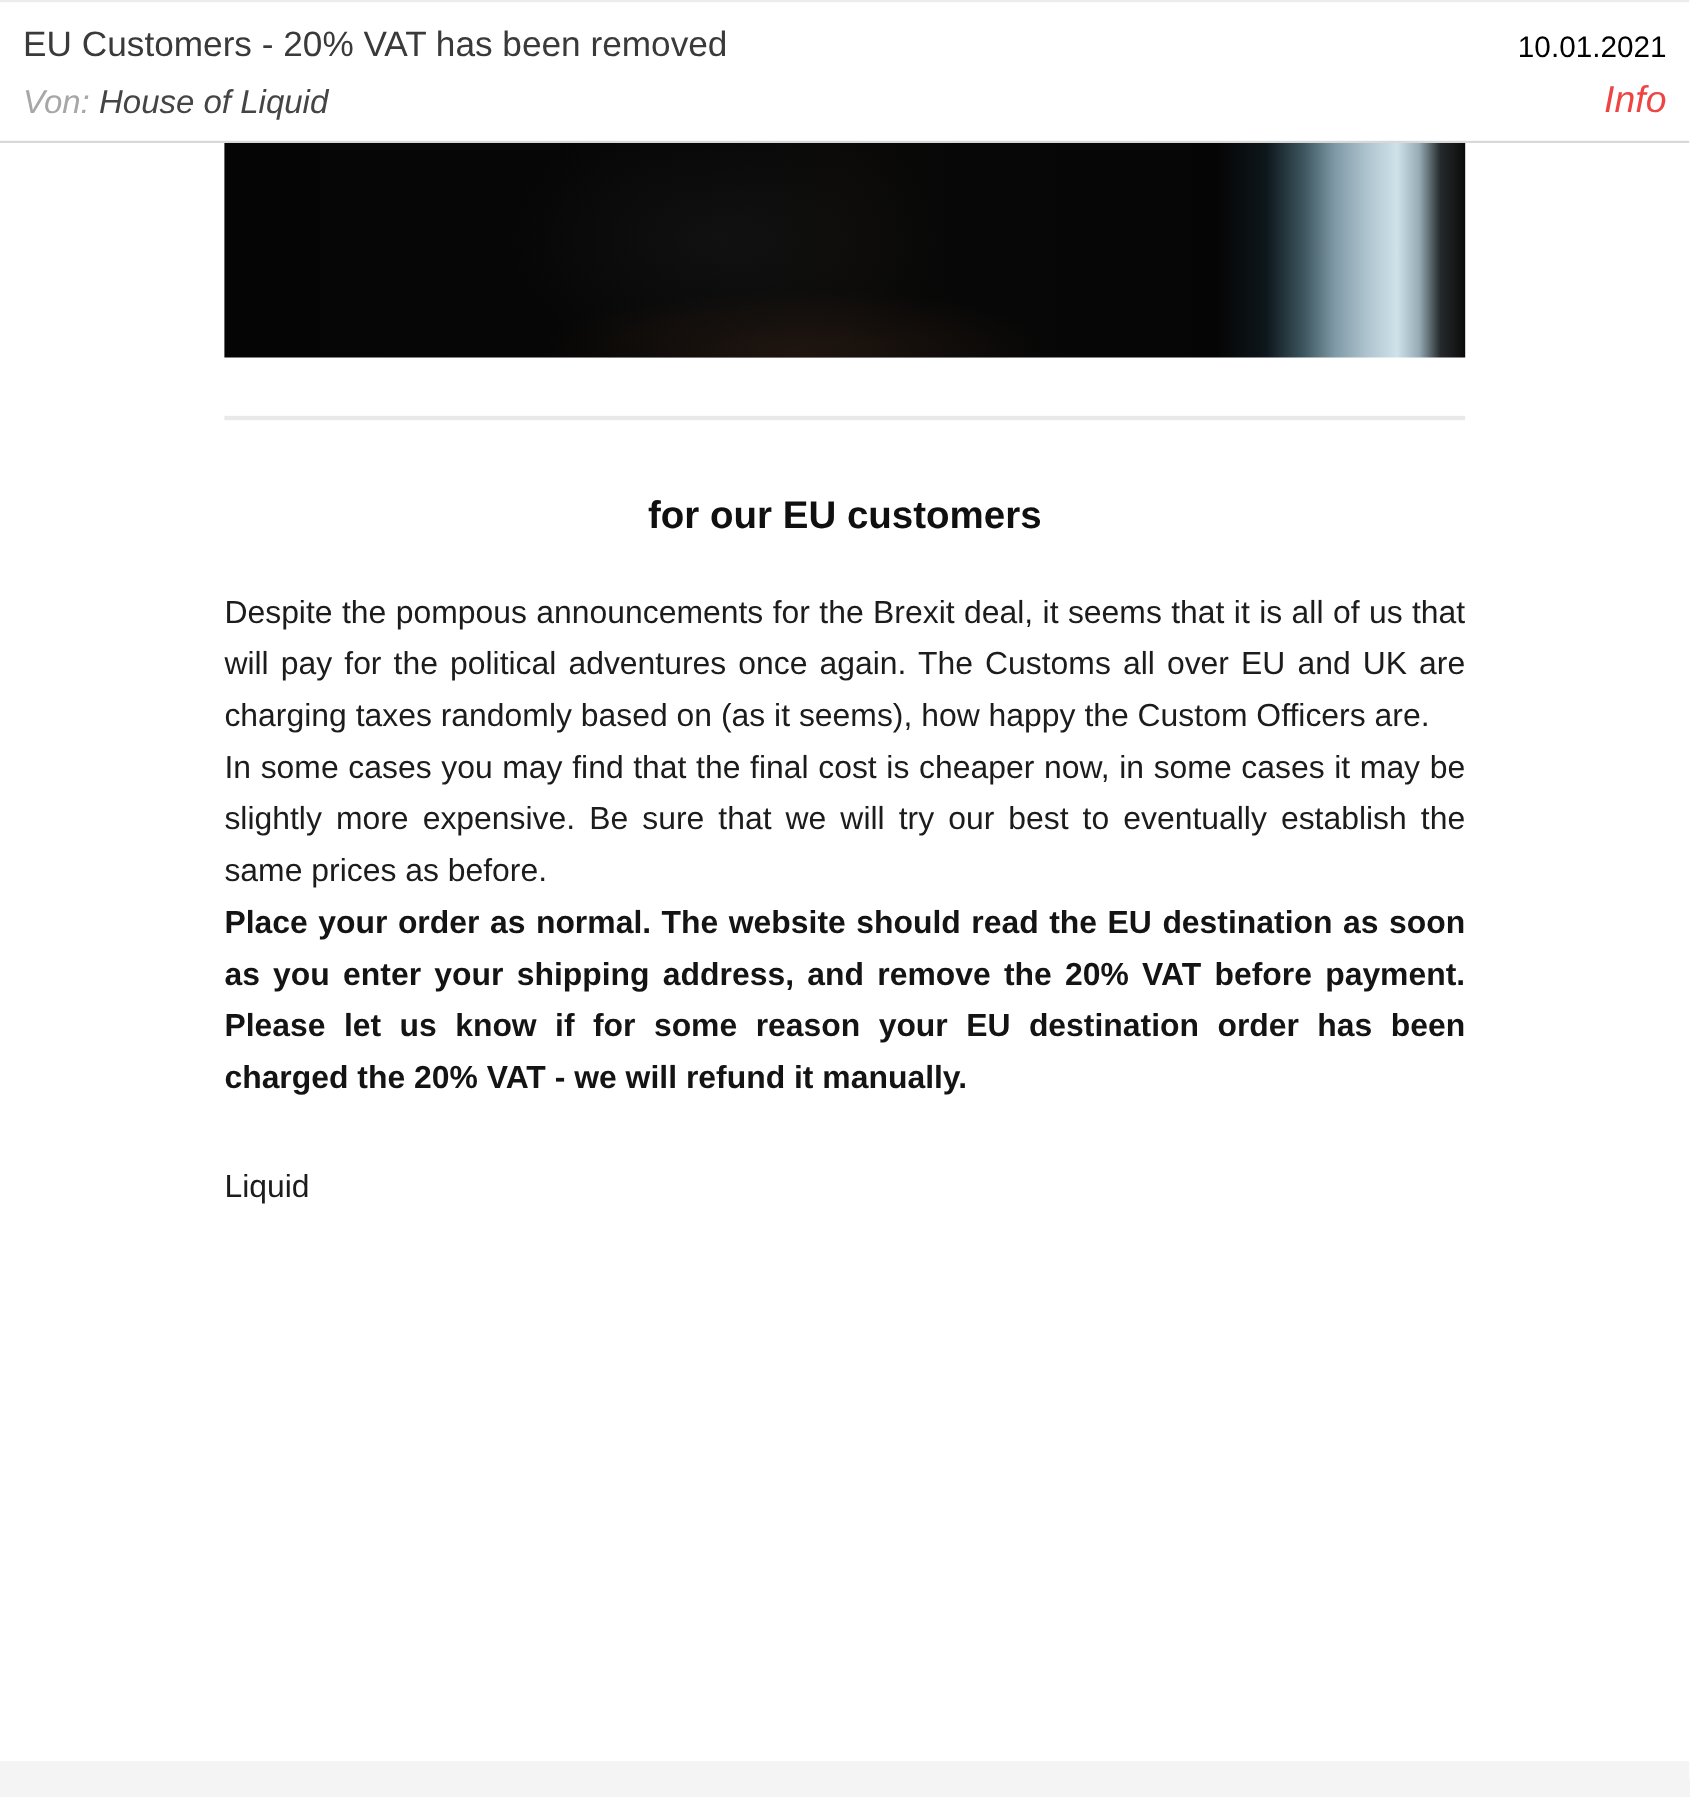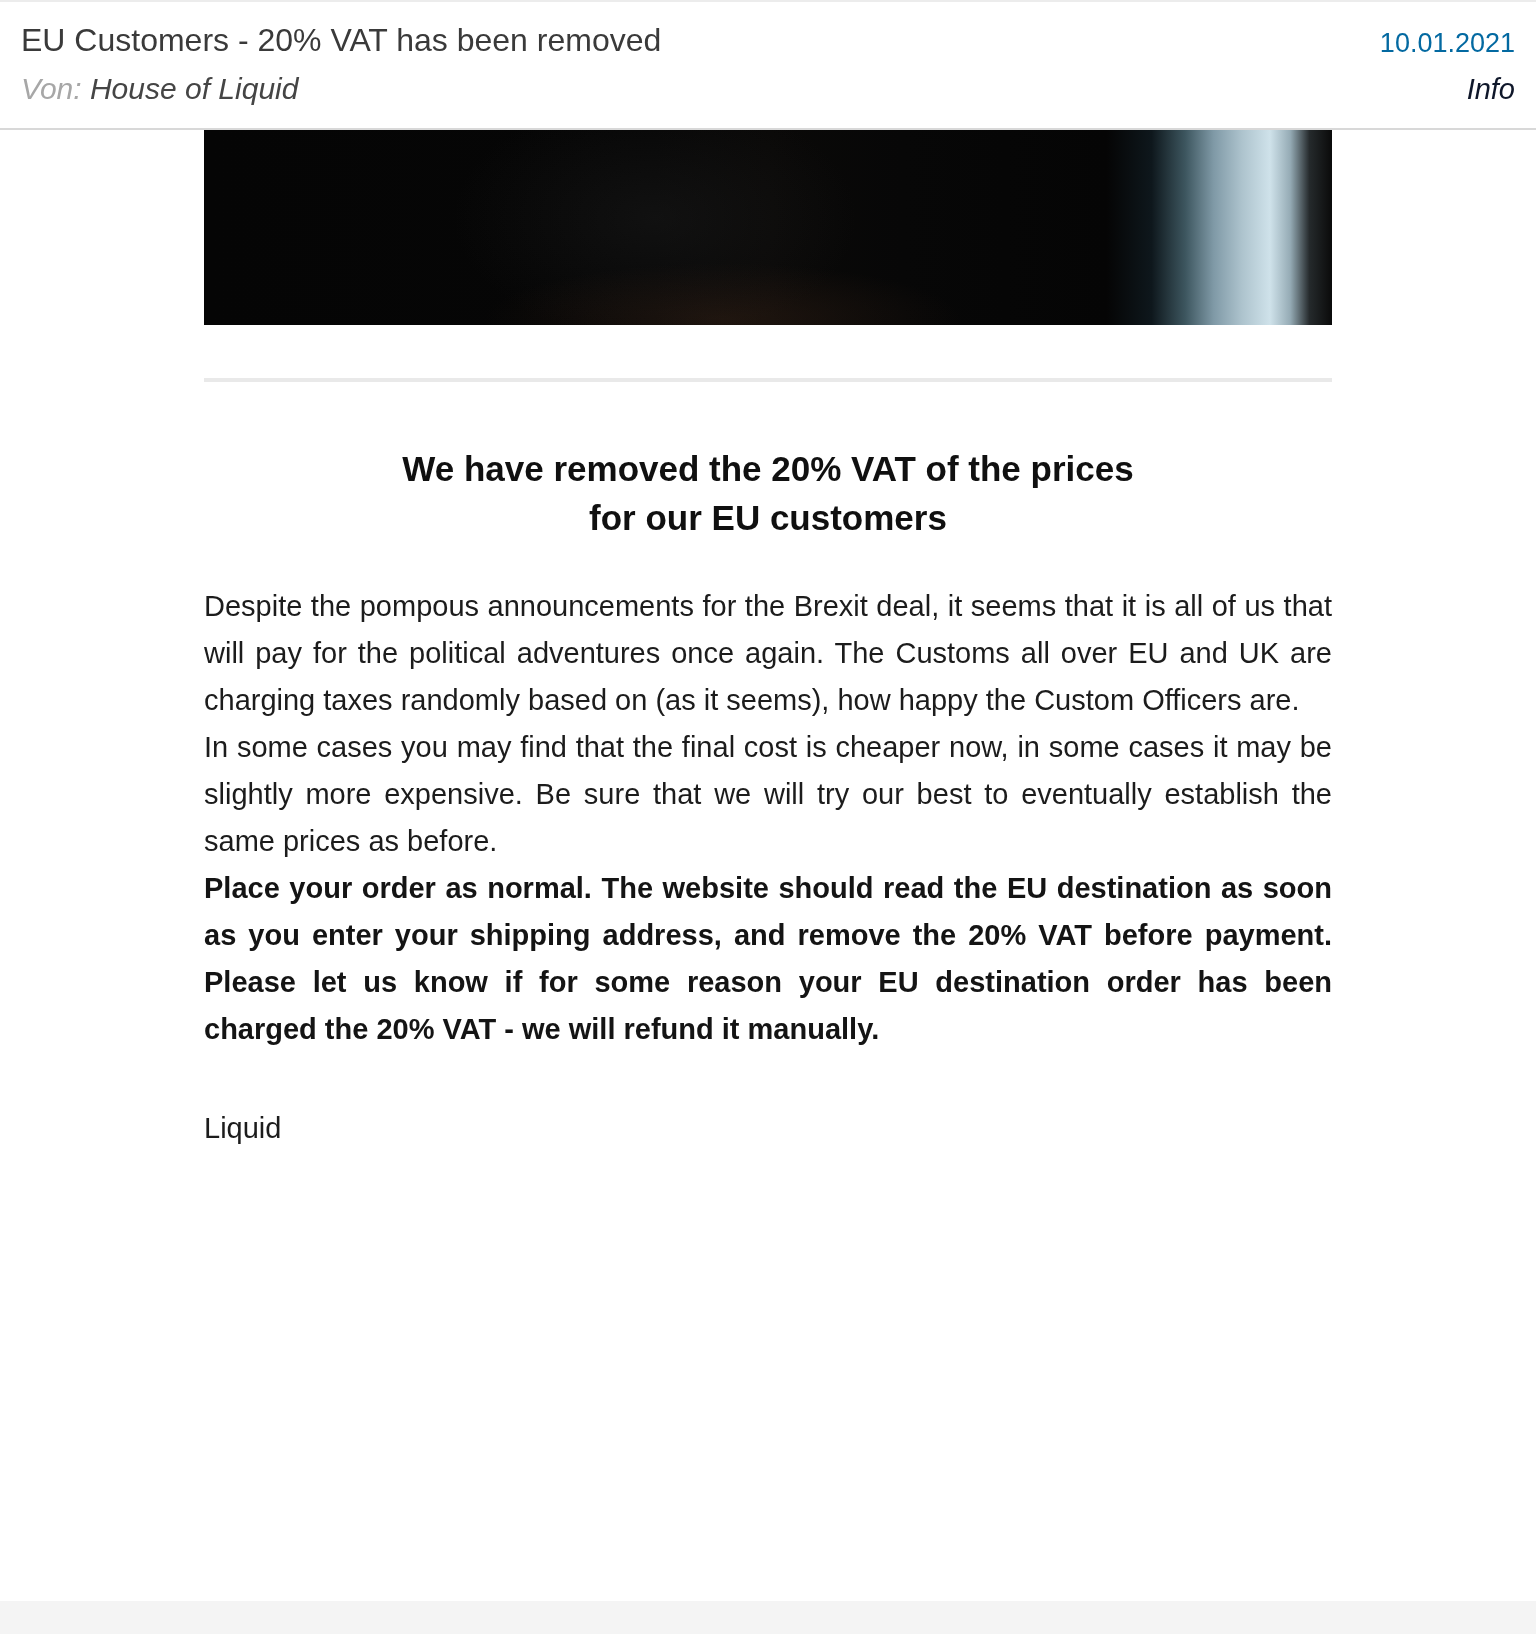--- a/index.html
+++ b/index.html
@@ -13,25 +13,25 @@
   
   .topbar{
     height:130px; width:100%;
     border-top:2px solid #ececec;
     border-bottom:2px solid #d8d8d8;
     padding:20px 21px 0 21px;
     background:#ffffff;
   }
   .hdr-row{ display:flex; justify-content:space-between; align-items:flex-end; }
   .subject{ font-size:32px; color:#3a3a3a; font-weight:400; white-space:nowrap; }
-  .date{ font-size:27px; color:#0369a1; padding-top:5px; }
+  .date{ font-size:27px; color:#000000; padding-top:5px; }
   .hdr-row2{ margin-top:13px;font-style:italic; }
   .from{ font-size:30px; color:#454545; }
   .from-label{ color:#a7a7a7; }
-  .info-link{ font-size:29px; color:#0f172a; cursor:pointer; }
+  .info-link{ font-size:34px; color:#ef4444; cursor:pointer; }
   
   .content{ width:1128px; margin:0 auto; }
   .hero{
     width:1128px; height:195px;
     background-image:
       radial-gradient(ellipse 340px 80px at 46% 97%, rgba(64,40,26,0.40), rgba(64,40,26,0) 70%),
       radial-gradient(ellipse 280px 170px at 40% 45%, rgba(42,42,42,0.30), rgba(42,42,42,0) 72%),
       linear-gradient(90deg,
         #050505 0%, #060606 40%, #0a0908 50%, #070707 62%, #050505 80%,
         #0e171c 84%, #3d565f 87%, #7f99a6 89.5%, #adc3cd 92%,
@@ -70,21 +70,20 @@
     </div>
   </div>
 
   <div class="content">
 
     <div class="hero"></div>
 
     <div class="divider"></div>
 
     <div class="heading">
-      <div>We have removed the 20% VAT of the prices</div>
       <div>for our EU customers</div>
     </div>
 
     <div class="bodytext">
       <p class="greeting"></p>
 
       <p class="para">Despite the pompous announcements for the Brexit deal, it seems that it is all of us that will pay for the political adventures once again. The Customs all over EU and UK are charging taxes randomly based on (as it seems), how happy the Custom Officers are.</p>
 
 
       <p class="para">In some cases you may find that the final cost is cheaper now, in some cases it may be slightly more expensive. Be sure that we will try our best to eventually establish the same prices as before.</p>

